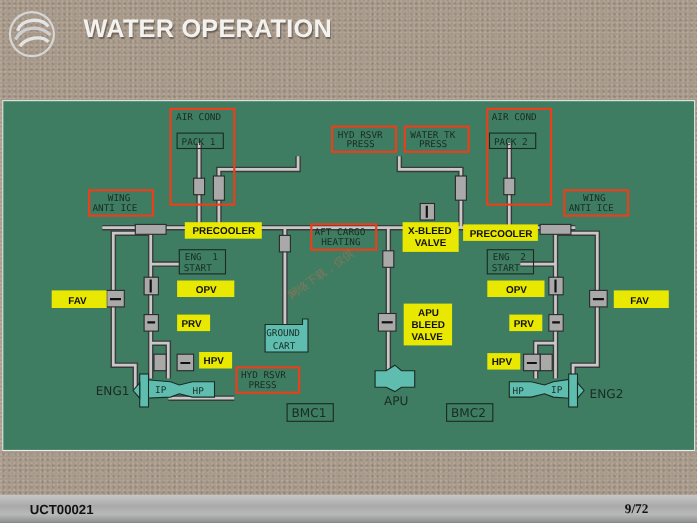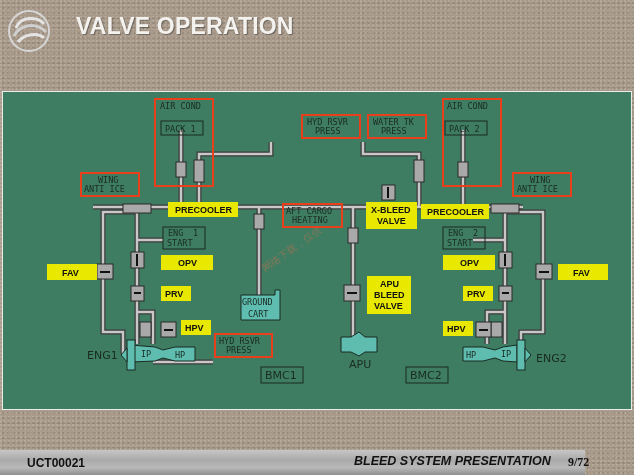--- a/index.html
+++ b/index.html
@@ -10,39 +10,39 @@
       radial-gradient(circle at 70% 60%, rgba(0,0,0,0.12) 1px, transparent 1.5px),
       radial-gradient(circle at 40% 80%, rgba(255,255,255,0.08) 1px, transparent 1.5px);
     background-size:4px 4px,5px 5px,3px 3px;
     font-family:"Liberation Sans",sans-serif;}
   .logo{position:absolute;left:6px;top:8px;width:46px;height:46px;}
   .title{position:absolute;left:76px;top:13px;font-size:23px;font-weight:bold;color:#f4f2ee;letter-spacing:0.2px;
     text-shadow:1px 1px 1px rgba(0,0,0,0.35);}
   .frame{position:absolute;left:2px;top:91px;width:630px;height:319px;background:#3e7d62;
     border:1px solid #e9ece8;box-sizing:border-box;}
   .frame svg{position:absolute;left:0;top:0;}
-  .footer{position:absolute;left:0;top:450px;width:585px;height:25px;
+  .footer{position:absolute;left:0;top:450px;width:634px;height:25px;
     background:linear-gradient(#c7c7c7,#a9a9a9 40%,#b9b9b9 70%,#8f8f8f);}
   .footer .code{position:absolute;left:27px;top:6px;font-size:12px;font-weight:bold;color:#111;}
   .footer .pres{position:absolute;left:354px;top:4px;font-size:12.5px;font-weight:bold;font-style:italic;color:#111;}
   .footer .page{position:absolute;left:568px;top:5px;font-size:12px;font-weight:bold;color:#111;font-family:"Liberation Serif",serif;}
   .lbl{font-family:"Liberation Sans",sans-serif;font-weight:bold;font-size:9px;fill:#111;}
   .mono{font-family:"DejaVu Sans Mono",monospace;font-size:8.5px;fill:#1a2b22;}
   .big{font-family:"DejaVu Sans",sans-serif;font-size:11px;fill:#1a2b22;}
 </style>
 </head>
 <body>
 
 <svg class="logo" viewBox="0 0 46 46">
   <circle cx="23" cy="23" r="20" fill="none" stroke="#d6d6d6" stroke-width="2"></circle>
   <path d="M10 20 C14 8,32 8,38 16" fill="none" stroke="#e4e4e4" stroke-width="3"></path>
   <path d="M8 28 C14 16,30 14,40 24" fill="none" stroke="#cfcfcf" stroke-width="3"></path>
   <path d="M12 34 C18 26,32 24,38 30" fill="none" stroke="#e4e4e4" stroke-width="3"></path>
 </svg>
-<div class="title">VALVE OPERATION</div>
+<div class="title">WATER OPERATION</div>
 
 <div class="frame">
 <svg width="630" height="319" viewBox="0 0 630 319">
 
   <g stroke="#3a3a3a" stroke-width="5" fill="none">
     <path d="M90 115 H520"></path>
     <path d="M178 38 V115"></path>
         <path d="M460 38 V115"></path>
     <path d="M268 50 V62 H196 V115"></path>
         <path d="M360 50 V62 H416 V115"></path>
@@ -209,15 +209,14 @@
   <text class="lbl" x="377" y="195">APU</text>
   <text class="lbl" x="371" y="206">BLEED</text>
   <text class="lbl" x="371" y="217">VALVE</text>
 
   <text x="262" y="180" transform="rotate(-35 262 180)" font-size="10" fill="rgba(220,110,80,0.45)" font-family="DejaVu Sans, sans-serif">网络下载，仅供</text>
 </svg>
 </div>
 
 <div class="footer">
   <span class="code">UCT00021</span>
-  <span class="pres">BLEED SYSTEM PRESENTATION</span>
   <span class="page">9/72</span>
 </div>
 
 </body></html>

